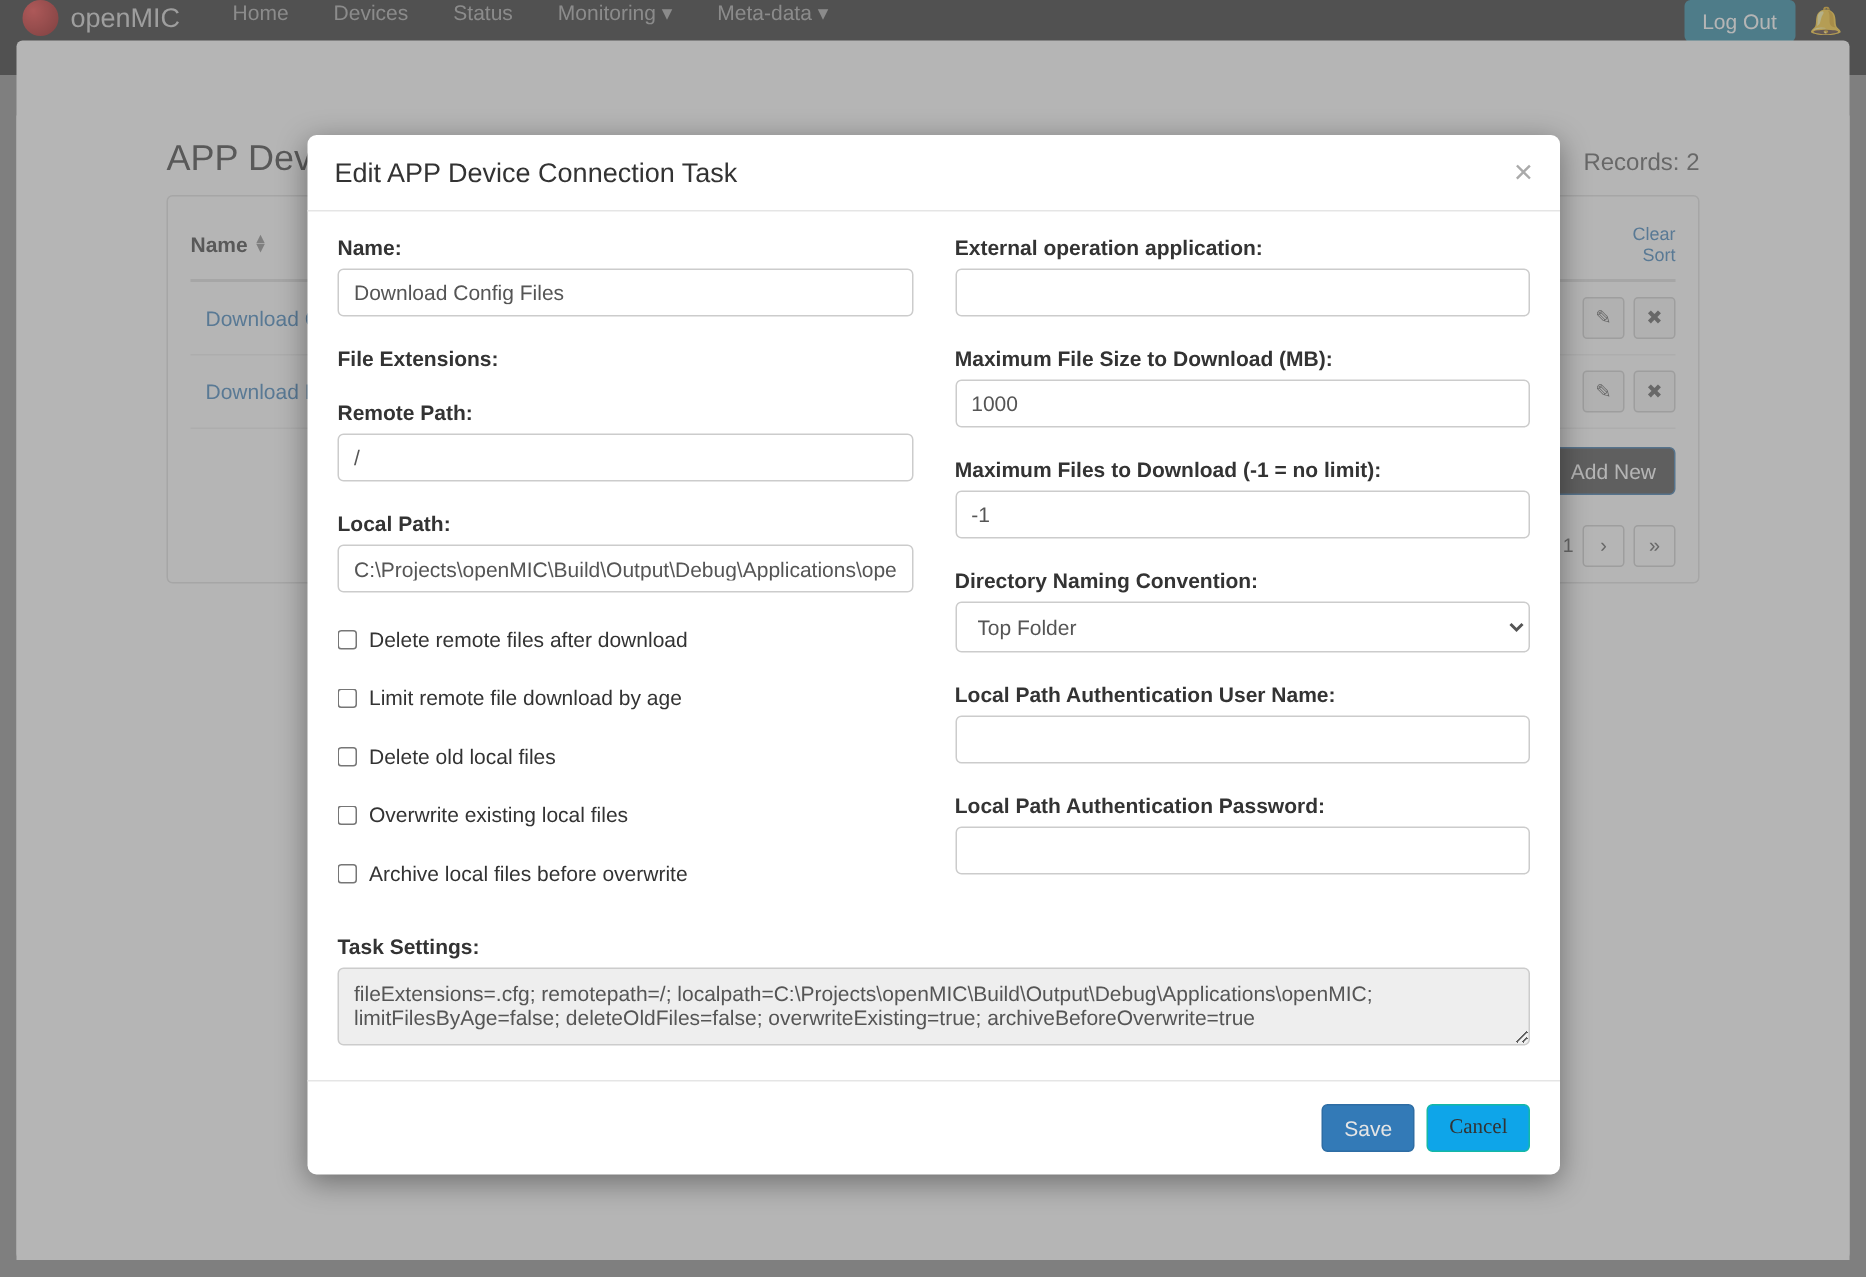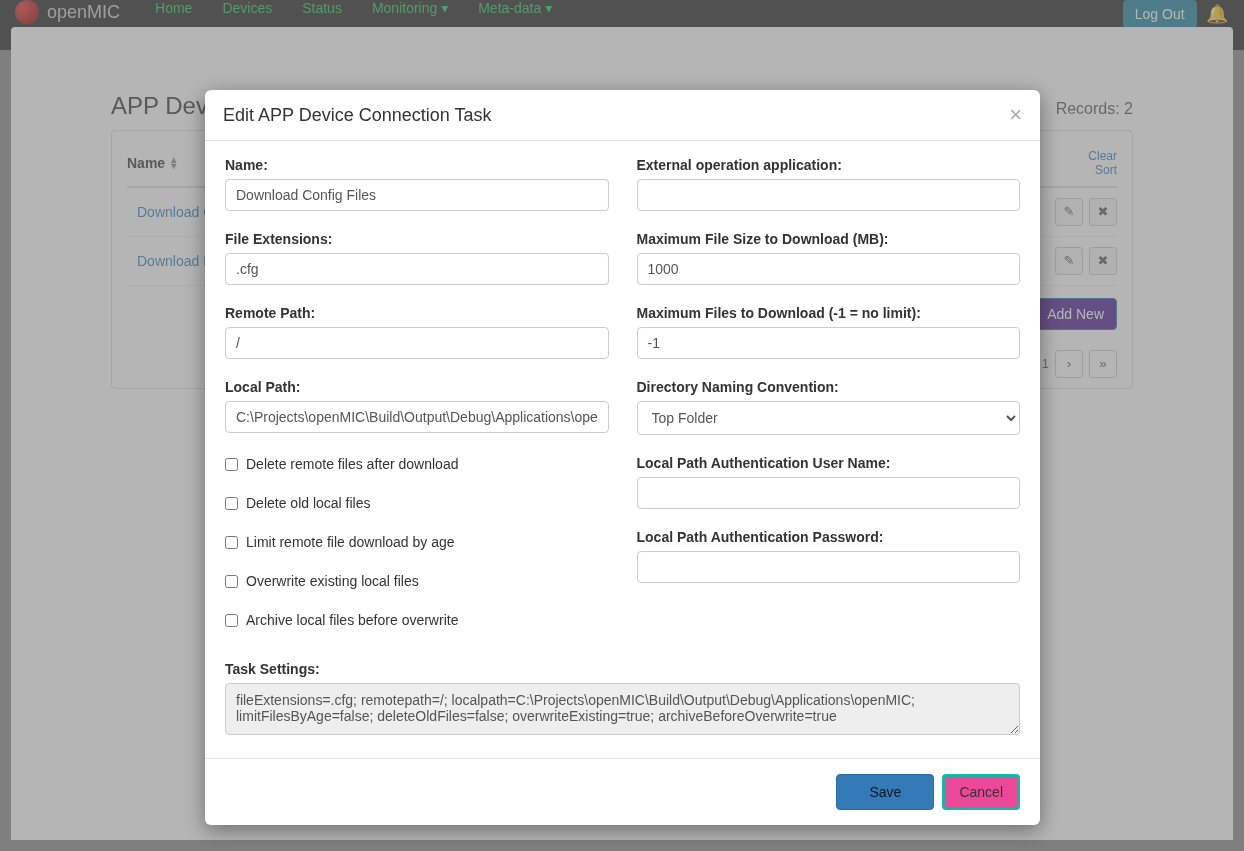--- a/index.html
+++ b/index.html
@@ -31,21 +31,21 @@
 .navbar .brand {
   display: flex; align-items: center; gap: 8px;
   color: #ccc; font-size: 18px; margin-right: 20px;
 }
 .navbar .brand .logo {
   width: 24px; height: 24px; border-radius: 50%;
   background: radial-gradient(circle at 30% 30%, #e33, #800);
   display: inline-block;
 }
 .navbar a.nav-link {
-  color: #22c55e; text-decoration: none; padding: 0 15px; font-size: 14px;
+  color: #a3a3a3; text-decoration: none; padding: 0 15px; font-size: 14px;
 }
 .navbar .nav-right { margin-left: auto; display: flex; align-items: center; gap: 10px; }
 .btn-logout {
   background: #1b809e; color: #fff; border: none; padding: 6px 12px;
   border-radius: 4px; font-size: 14px;
 }
 .bell { color: #888; font-size: 18px; }
 
 .page-content {
   position: absolute;
@@ -78,21 +78,21 @@
 .btn-icon {
   width: 28px; height: 28px; border: 1px solid #ccc; border-radius: 3px;
   background: #f5f5f5; display: flex; align-items: center; justify-content: center;
   cursor: pointer; font-size: 13px; color: #555;
 }
 .table-footer {
   display: flex; justify-content: flex-end; align-items: center; gap: 8px;
   padding: 12px 0;
 }
 .btn-primary {
-  background: #4c1d95; color: #fff; border: 1px solid #2e6da4;
+  background: #404040; color: #fff; border: 1px solid #2e6da4;
   padding: 6px 12px; border-radius: 4px; font-size: 14px;
   display: inline-flex; align-items: center; gap: 6px; cursor: pointer;
 }
 .pager { display: flex; align-items: center; gap: 6px; margin-top: 8px; justify-content: flex-end;}
 .pager .pg-text { color: #555; font-size: 13px; }
 .pager .pg-input { width: 40px; padding: 4px; border: 1px solid #ccc; border-radius: 3px; text-align: center; }
 .pager .pg-btn { width: 28px; height: 28px; border: 1px solid #ccc; border-radius: 3px; background: #fff; cursor: pointer; color: #555;}
 
 
 .modal-backdrop {
@@ -128,26 +128,26 @@
 .textarea-readonly {
   width: 100%; height: 52px; padding: 8px 10px; border: 1px solid #ccc;
   border-radius: 4px; background: #eee; color: #555; resize: both;
   font-size: 14px; font-family: inherit;
 }
 .modal-footer {
   padding: 15px 20px; border-top: 1px solid #e5e5e5;
   display: flex; justify-content: flex-end; gap: 8px; margin-top: 18px;
 }
 .btn-save {
-  background: #337ab7; color: #0f172a; border: 1px solid #2e6da4;
-  padding: 7px 32px; border-radius: 4px; font-size: 14px; cursor: pointer;
+  background: #337ab7; color: #e5e5e5; border: 1px solid #2e6da4;
+  padding: 7px 14px; border-radius: 4px; font-size: 14px; cursor: pointer;
 }
 .btn-default {
-  background: #ec4899; color: #333; border: 3px solid #14b8a6;
-  padding: 7px 14px; border-radius: 4px; font-size: 14px; cursor: pointer;
+  background: #0ea5e9; color: #333; border: 1px solid #14b8a6;
+  padding: 7px 14px; border-radius: 4px; font-size: 14px; cursor: pointer; font-family: Liberation Serif, serif;
 }
 .sort-icon { font-size: 10px; color: #888; display: inline-flex; flex-direction: column; line-height: 6px;}
 </style>
 </head>
 <body>
 
 <div class="navbar">
   <div class="brand">
     <span class="logo"></span>
     <span>openMIC</span>
@@ -230,41 +230,40 @@
   </div>
   <div class="modal-body">
     <div class="form-row">
       <div class="form-col">
         <div class="form-group">
           <label>Name:</label>
           <input class="form-control" value="Download Config Files" style="">
         </div>
         <div class="form-group">
           <label>File Extensions:</label>
-          <input class="form-control" value=".cfg" style="">
         </div>
         <div class="form-group">
           <label>Remote Path:</label>
           <input class="form-control" value="/" style="">
         </div>
         <div class="form-group">
           <label>Local Path:</label>
           <input class="form-control" value="C:\Projects\openMIC\Build\Output\Debug\Applications\openM" style="">
         </div>
         <div class="checkbox-row">
           <input type="checkbox" style="">
           <span>Delete remote files after download</span>
         </div>
         <div class="checkbox-row">
           <input type="checkbox" style="">
+          <span>Limit remote file download by age</span>
+        </div>
+        <div class="checkbox-row">
+          <input type="checkbox" style="">
           <span>Delete old local files</span>
-        </div>
-        <div class="checkbox-row">
-          <input type="checkbox" style="">
-          <span>Limit remote file download by age</span>
         </div>
         <div class="checkbox-row">
           <input type="checkbox" style="">
           <span>Overwrite existing local files</span>
         </div>
         <div class="checkbox-row">
           <input type="checkbox" style="">
           <span>Archive local files before overwrite</span>
         </div>
       </div>

